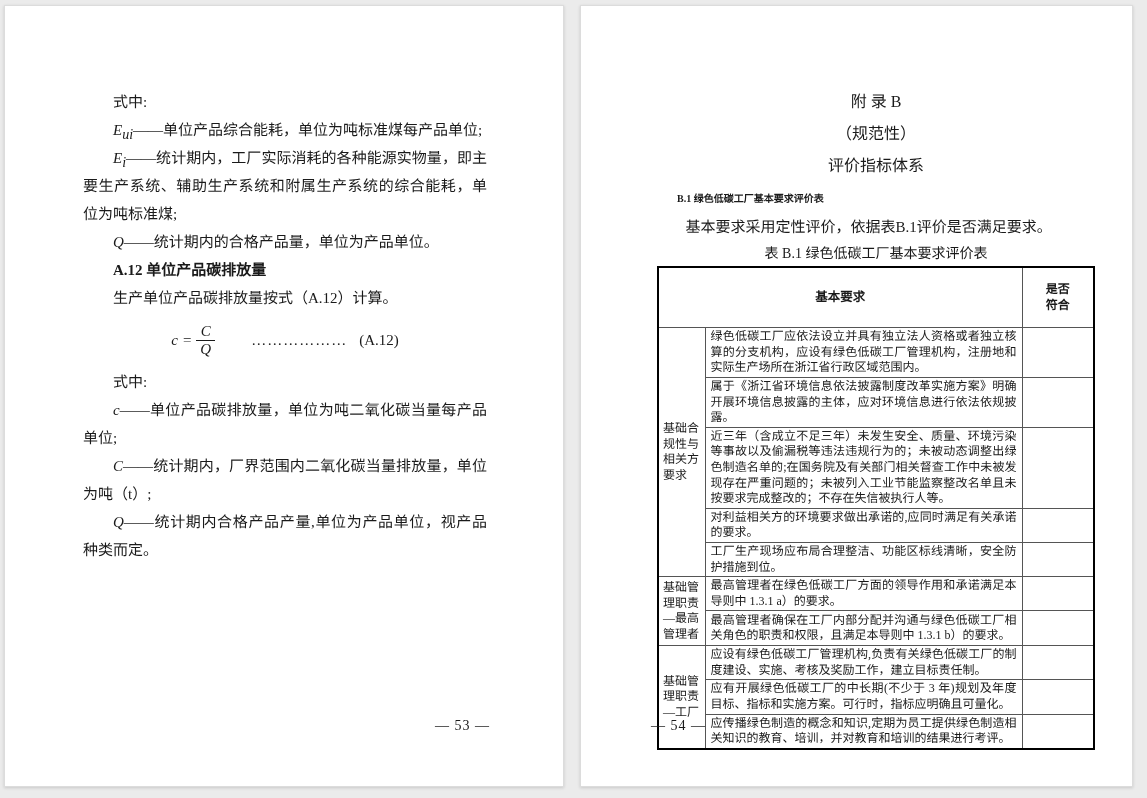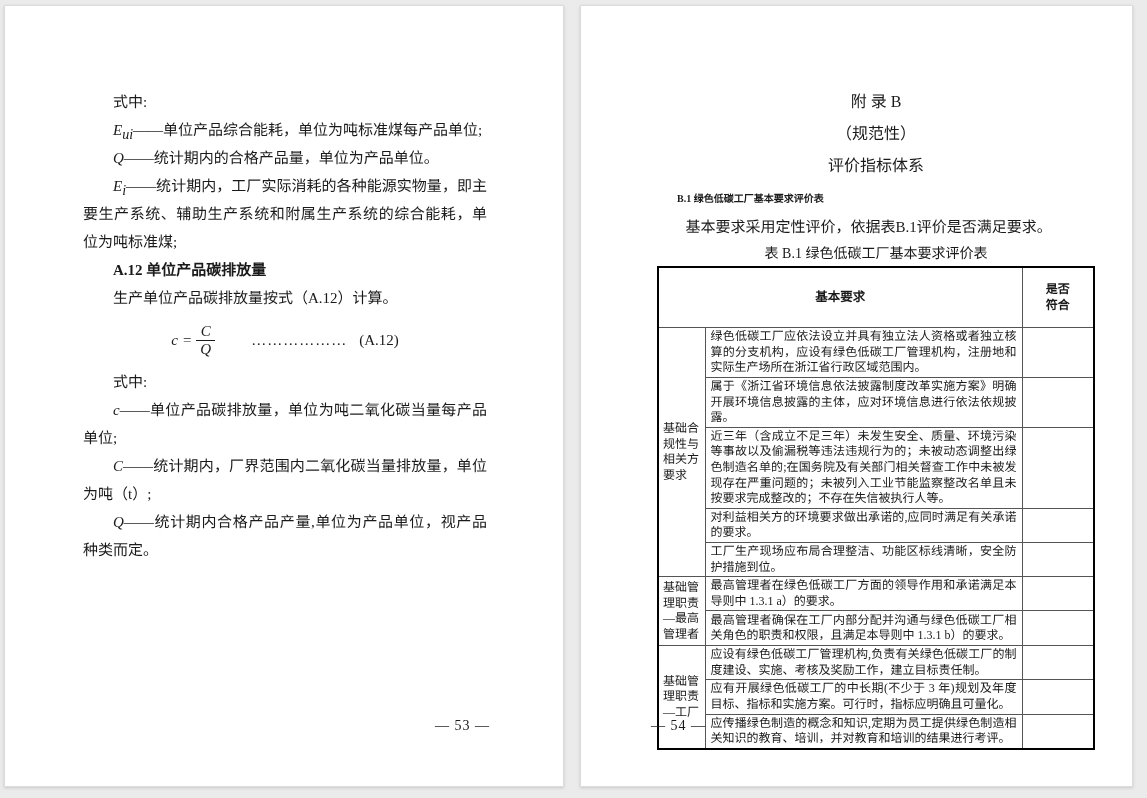--- a/index.html
+++ b/index.html
@@ -74,23 +74,23 @@
 </style>
 </head>
 <body>
 
 <div class="page" id="left-page">
   <div class="lp-content">
     <p class="indent">式中:</p>
 
     <p class="indent"><span class="var">E</span><sub class="var var-sub">ui</sub><span>——单位产品综合能耗，单位为吨标准煤每产品单位;</span></p>
 
+    <p class="indent"><span class="var">E</span><sub class="var var-sub">i</sub><span>——统计期内，工厂实际消耗的各种能源实物量，即主要生产系统、辅助生产系统和附属生产系统的综合能耗，单位为吨标准煤;</span></p>
+
     <p class="indent"><span class="var">Q</span><span>——统计期内的合格产品量，单位为产品单位。</span></p>
-
-    <p class="indent"><span class="var">E</span><sub class="var var-sub">i</sub><span>——统计期内，工厂实际消耗的各种能源实物量，即主要生产系统、辅助生产系统和附属生产系统的综合能耗，单位为吨标准煤;</span></p>
 
     <p class="a-heading">A.12 单位产品碳排放量</p>
     <p class="indent">生产单位产品碳排放量按式（A.12）计算。</p>
 
     <div class="formula-row">
       <span class="f-lhs">c</span>
         <span>=</span>
         <span class="frac">
           <span class="num">C</span>
           <span class="den">Q</span>

